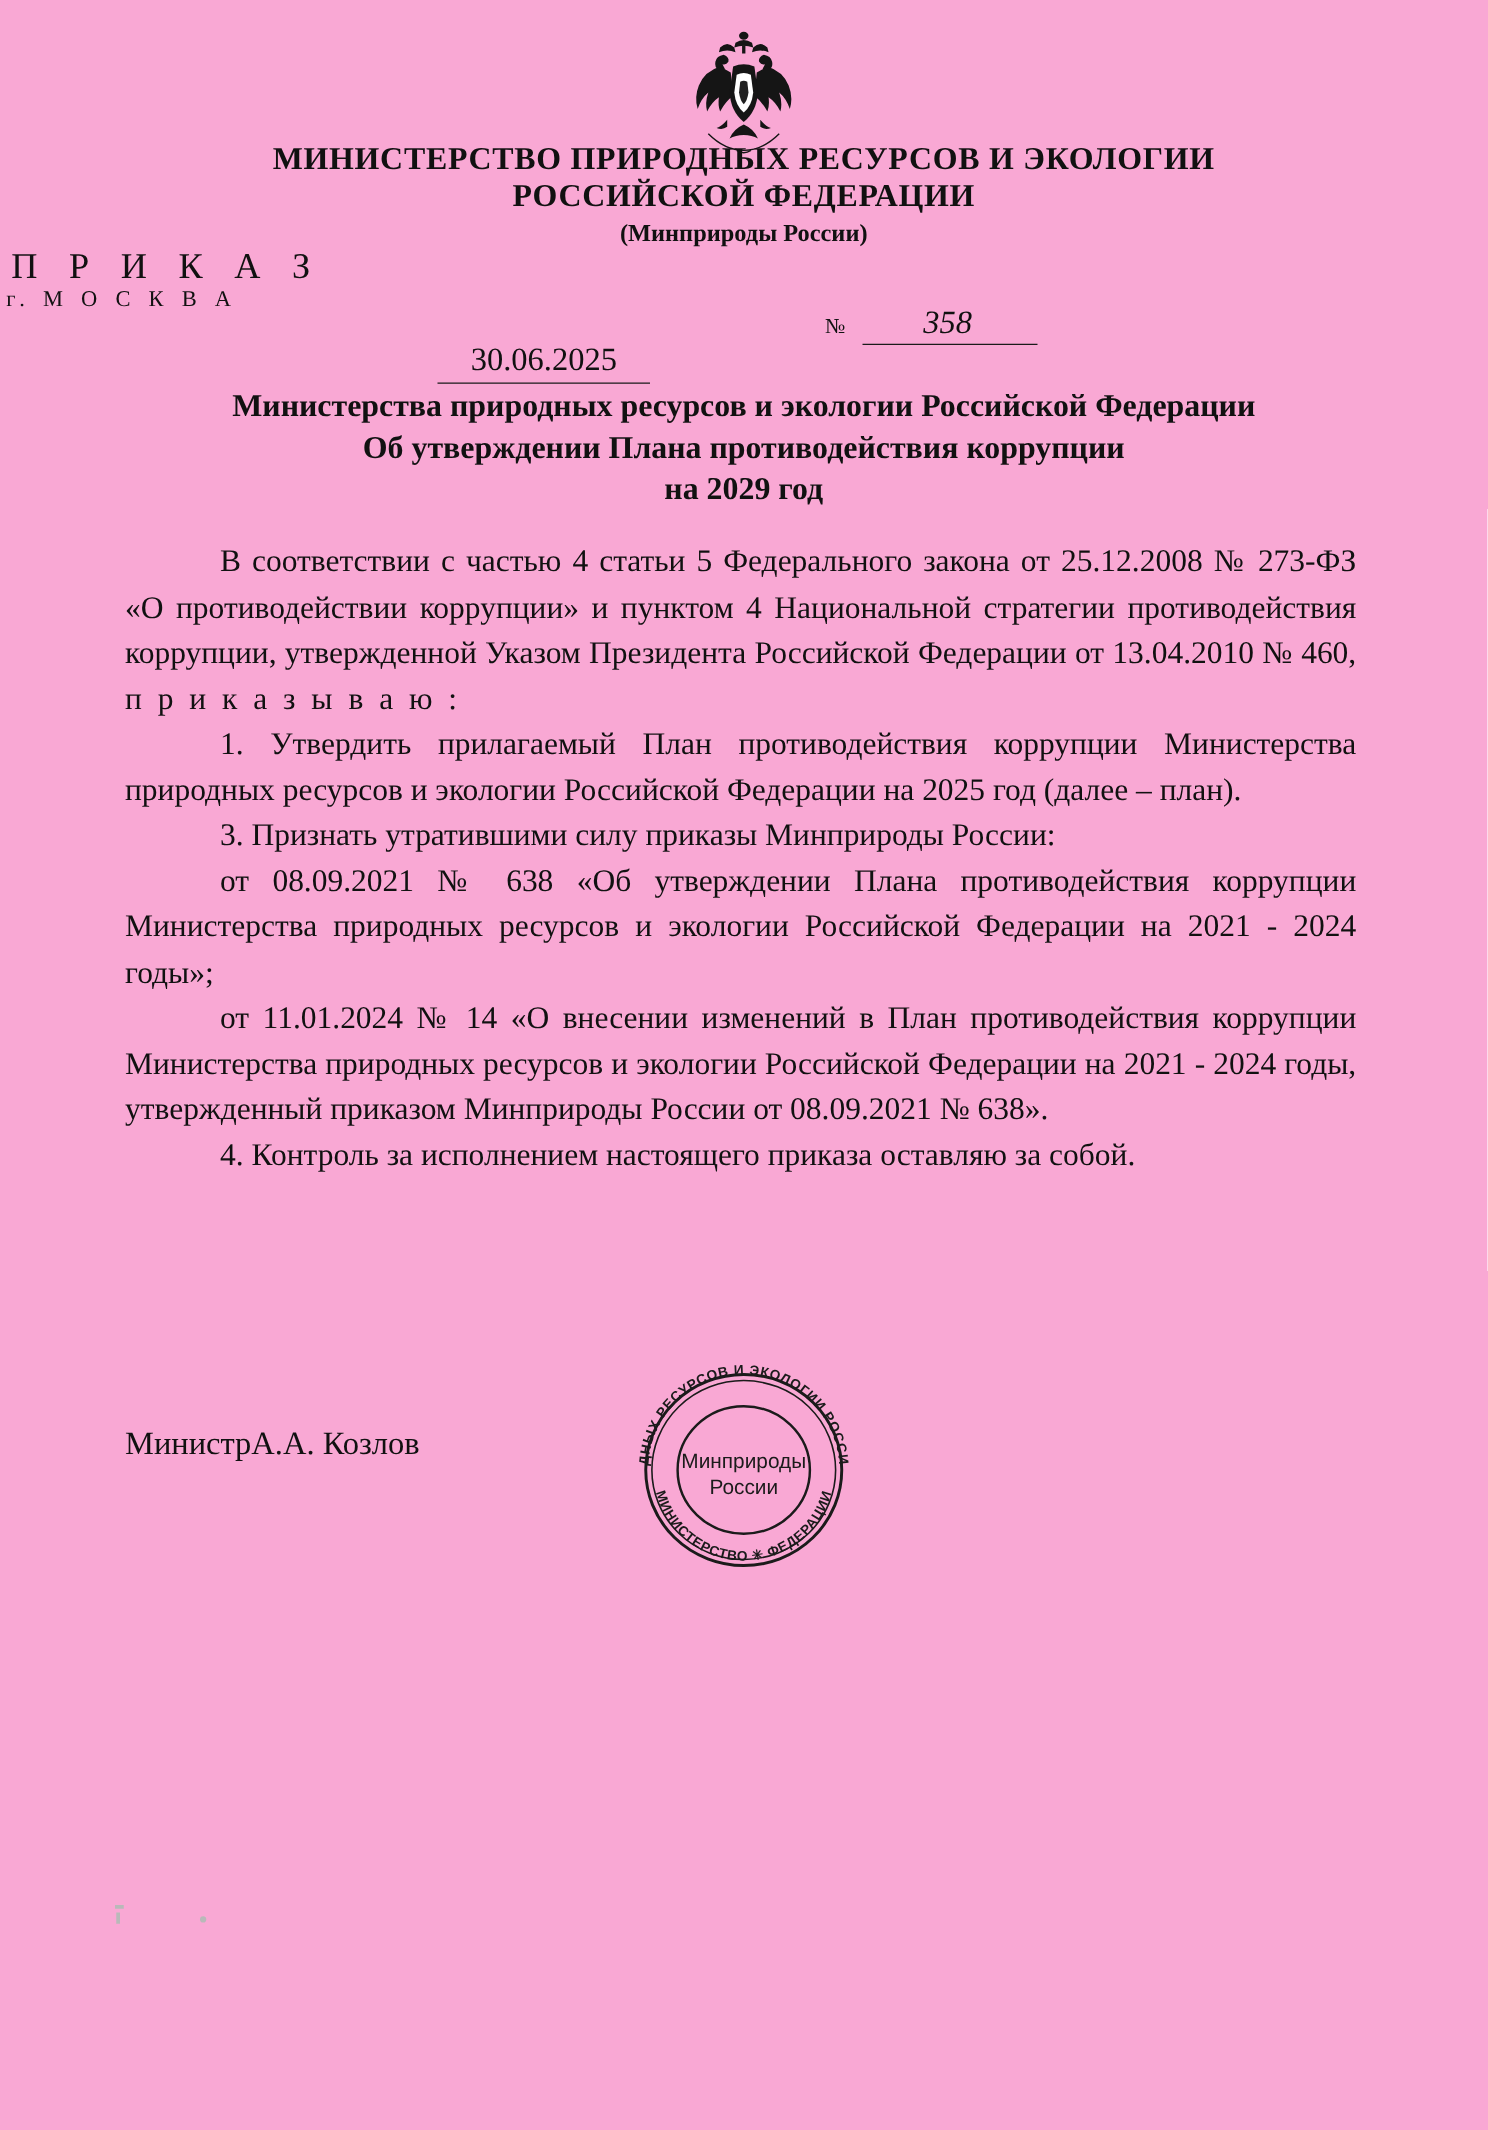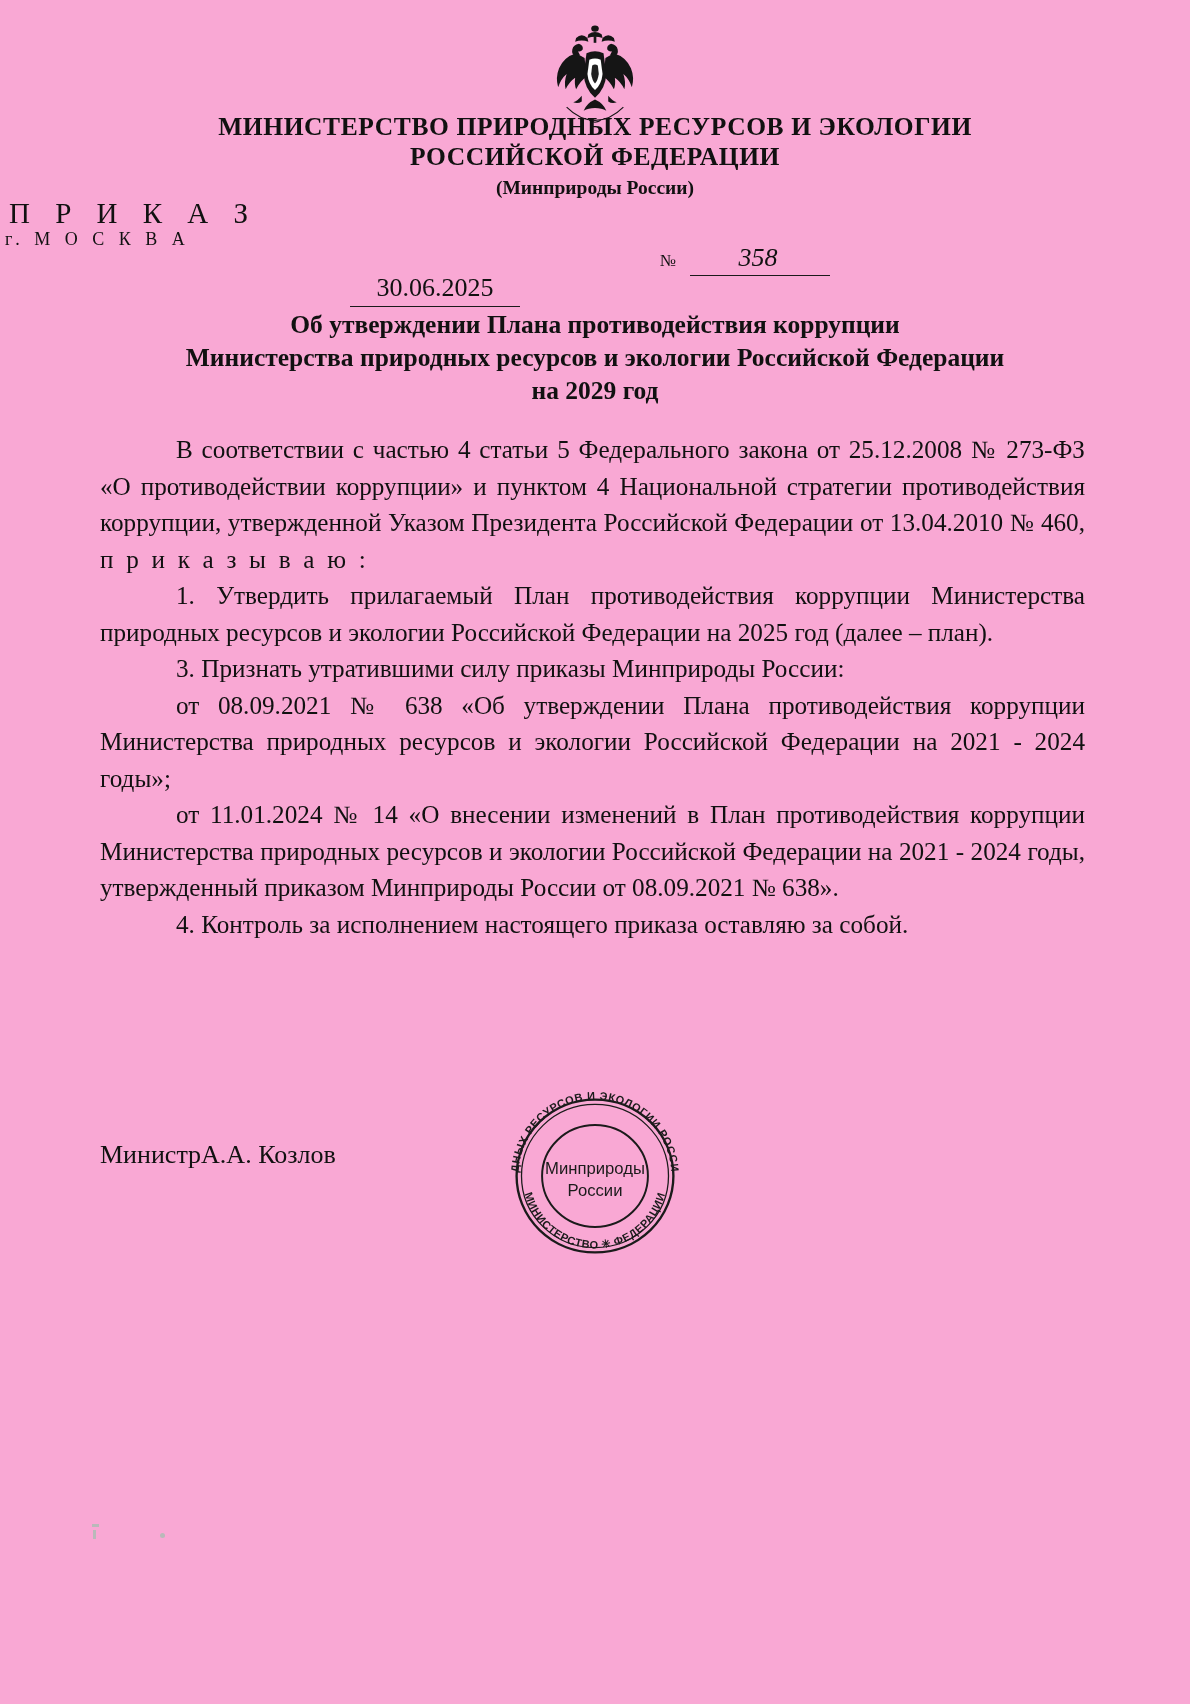--- a/index.html
+++ b/index.html
@@ -246,22 +246,22 @@
       <span class="val">30.06.2025</span>
       <span class="rule"></span>
     </div>
     <div class="no-field">
       <span class="no-sym">№</span><span class="no-val">358</span>
       <span class="no-rule"></span>
     </div>
   </div>
 
   <div class="title">
+    <div>Министерства природных ресурсов и экологии Российской Федерации</div>
     <div>Об утверждении Плана противодействия коррупции</div>
-    <div>Министерства природных ресурсов и экологии Российской Федерации</div>
     <div>на 2029 год</div>
   </div>
 
   <div class="body">
     <p><span>В соответствии с частью 4 статьи 5 Федерального закона от 25.12.2008 № 273-ФЗ «О противодействии коррупции» и пунктом 4 Национальной стратегии противодействия коррупции, утвержденной Указом Президента Российской Федерации от 13.04.2010 № 460, </span><span class="spaced">п р и к а з ы в а ю :</span></p>
     <p>1. Утвердить прилагаемый План противодействия коррупции Министерства природных ресурсов и экологии Российской Федерации на 2025 год (далее – план).</p>
     <p>3. Признать утратившими силу приказы Минприроды России:</p>
     <p>от 08.09.2021 № 638 «Об утверждении Плана противодействия коррупции Министерства природных ресурсов и экологии Российской Федерации на 2021 - 2024 годы»;</p>
     <p>от 11.01.2024 № 14 «О внесении изменений в План противодействия коррупции Министерства природных ресурсов и экологии Российской Федерации на 2021 - 2024 годы, утвержденный приказом Минприроды России от 08.09.2021 № 638».</p>
     <p>4. Контроль за исполнением настоящего приказа оставляю за собой.</p>

